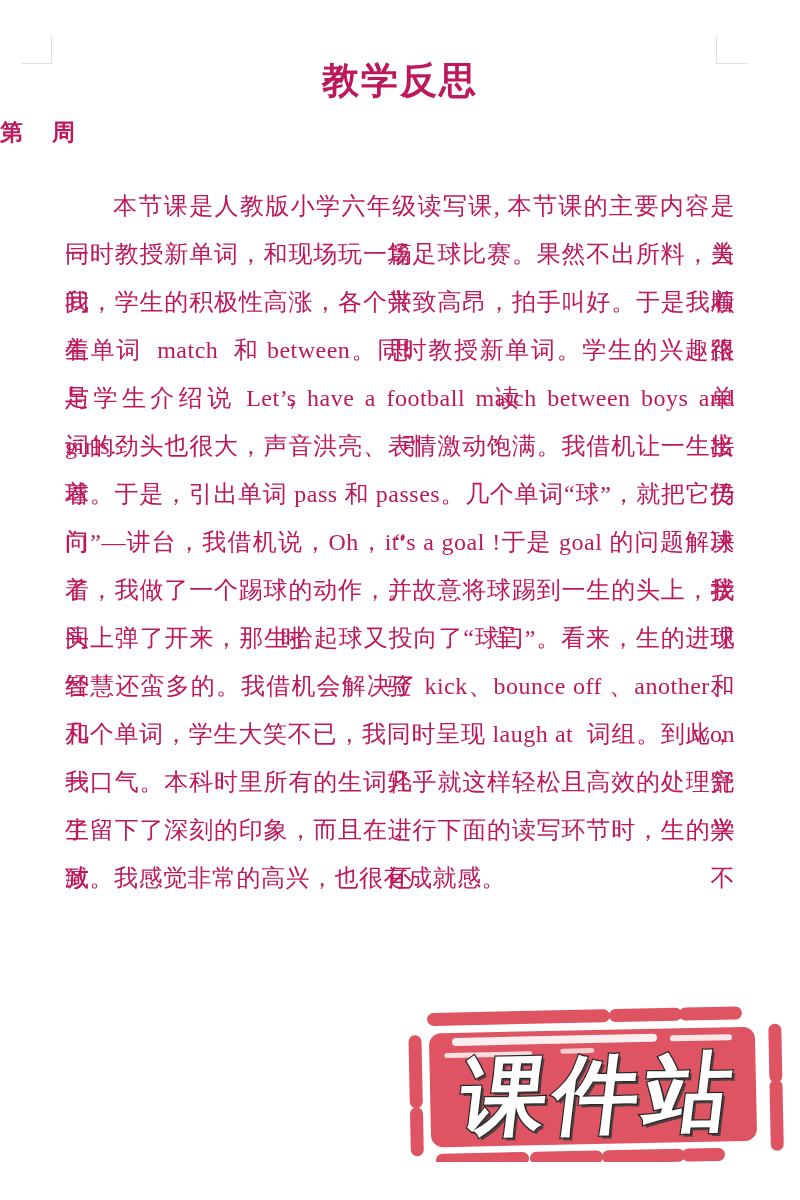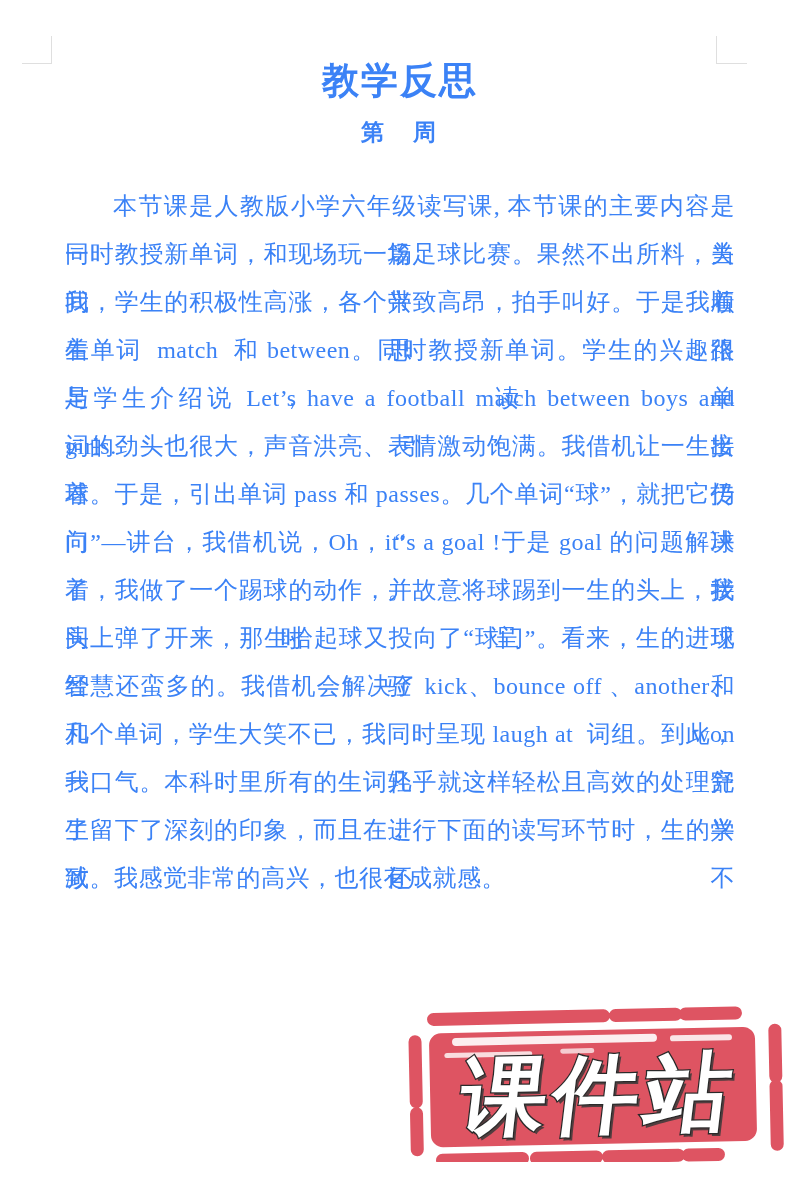--- a/index.html
+++ b/index.html
@@ -2,40 +2,40 @@
 <html><head>
 <meta charset="utf-8">
 <style>
   html,body{margin:0;padding:0;background:#ffffff;}
   .page{
     position:relative;
     width:800px;height:1162px;
     background:#ffffff;
     overflow:hidden;
     font-family:"Liberation Serif","DejaVu Serif",serif;
-    color:#3b82f6;
+    color:#be185d;
   }
   
   .crop{position:absolute;background:#dfdfdf;}
   .crop.v{width:1px;height:28px;}
   .crop.h{width:30px;height:1px;}
   .page-bottom-line{
     position:absolute;left:0;top:1198px;width:800px;height:1px;
     background:#d9d9d9;
   }
   .doc-title{
     margin:0;padding-top:56px;
     text-align:center;
     font-size:37px;line-height:50px;
     font-weight:bold;
     letter-spacing:2px;
   }
   .doc-subtitle{
     margin:12px 0 0 0;
-    text-align:center;
+    text-align:left;
     font-size:23px;line-height:30px;
     font-weight:bold;
     letter-spacing:3px;
   }
   .doc-body{
     position:absolute;
     left:65px;top:182px;width:670px;
     font-size:24px;
   }
   .doc-body .line{

